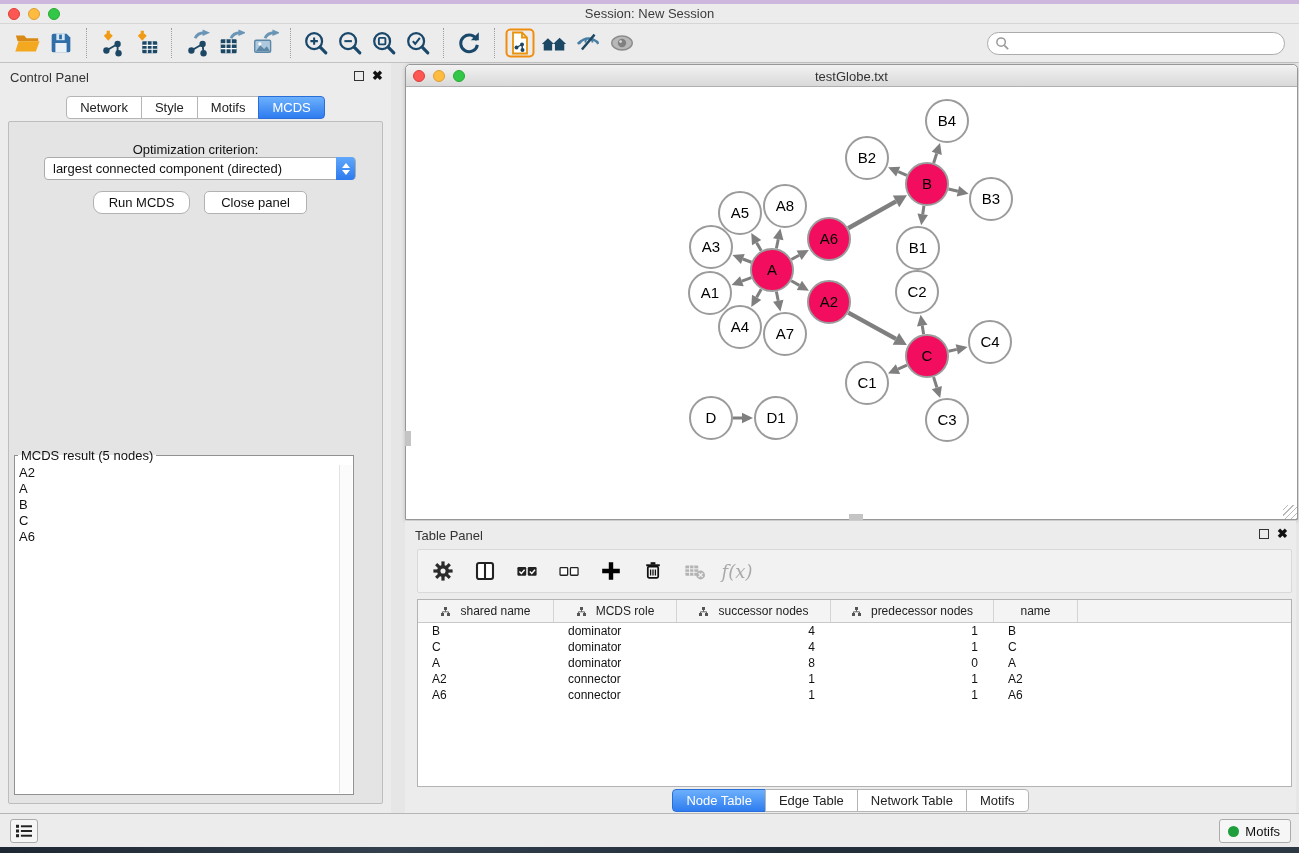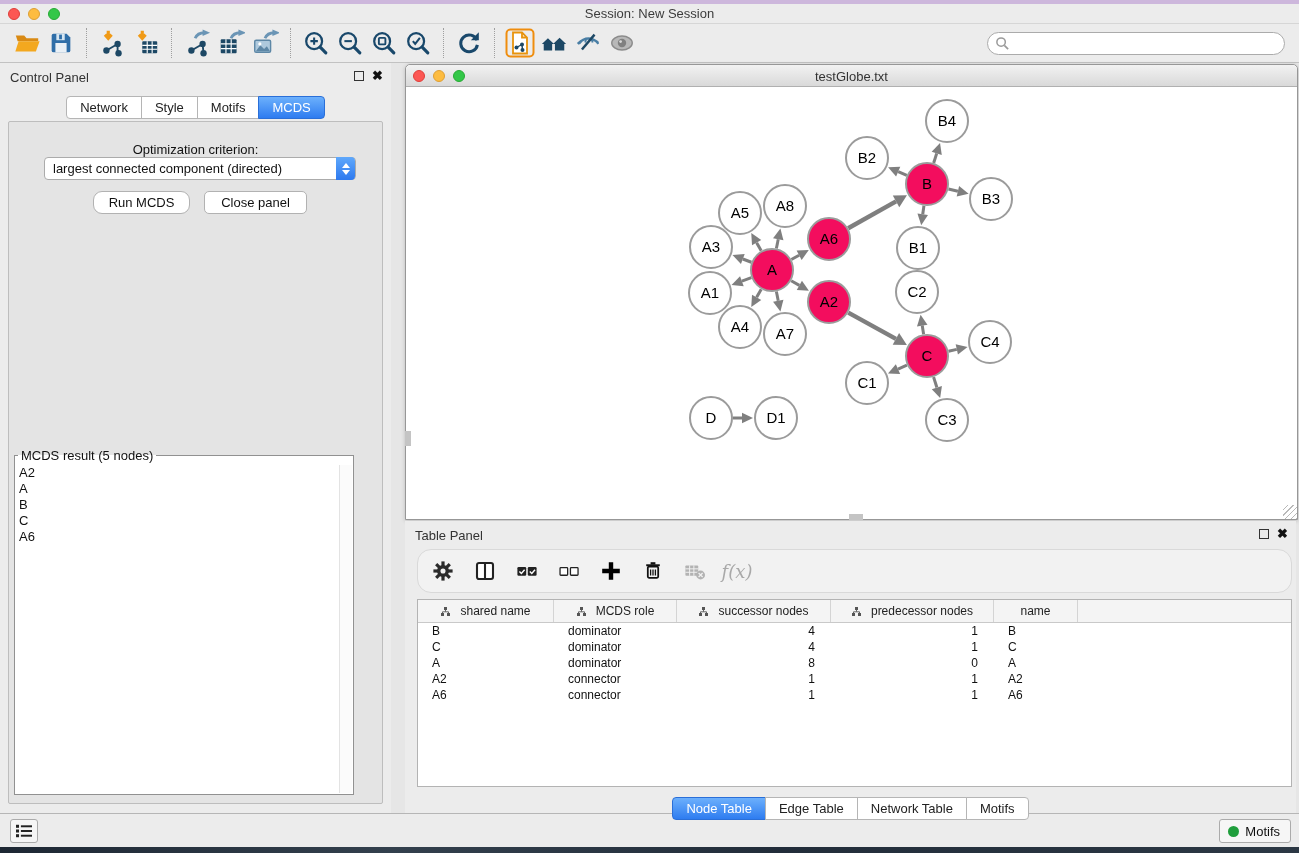--- a/index.html
+++ b/index.html
@@ -73,33 +73,33 @@
   .netwin .wtitle .wt-text { position:absolute; left:0; right:0; top:4px; text-align:center; font-size:13px; color:#333; }
   .netcontent { position:absolute; left:1px; right:1px; top:23px; bottom:1px; background:#fff; overflow:hidden; }
   .handle-left { position:absolute; left:-1px; top:366px; width:6px; height:15px; background:#c4c4c4; }
   .handle-bottom { position:absolute; left:443px; bottom:-1px; width:14px; height:6px; background:#c4c4c4; }
   .resize-grip { position:absolute; right:0; bottom:0; width:14px; height:14px;
     background:repeating-linear-gradient(135deg, transparent 0 3px, #b9b9b9 3px 4px); }
 
   
   .tpanel { position:absolute; left:405px; top:458px; width:891px; height:292px; background:#ececec; }
   .tp-toolbar { position:absolute; left:12px; right:4px; top:28px; height:44px; background:#f2f2f2;
-    border:1px solid #d9d9d9; border-radius:14px; display:flex; align-items:center; padding-left:10px; gap:12px; }
+    border:1px solid #d9d9d9; border-radius:2px; display:flex; align-items:center; padding-left:10px; gap:12px; }
   .tpbtn { width:30px; height:30px; display:flex; align-items:center; justify-content:center; }
   .fx { font-family:"DejaVu Serif", serif; font-style:italic; font-size:18px; color:#a9a9a9; }
   .tp-table { position:absolute; left:12px; right:4px; top:78px; height:188px; background:#fff; border:1px solid #b3b3b3; }
   .thead { display:flex; height:23px; background:#f4f4f4; border-bottom:1px solid #c9c9c9; }
   .th { display:flex; align-items:center; justify-content:center; gap:9px; font-size:12px; color:#222;
     border-right:1px solid #d4d4d4; }
   .tbody .tr { display:flex; height:16px; }
   .td { font-size:12px; line-height:16px; color:#111; white-space:nowrap; overflow:hidden; }
   .td.left { padding-left:14px; text-align:left; }
   .td.right { padding-right:16px; text-align:right; }
 
-  .tp-tabs { position:absolute; left:0; right:0; top:268px; display:flex; justify-content:center;margin-top:8px; }
+  .tp-tabs { position:absolute; left:0; right:0; top:268px; display:flex; justify-content:center; }
 
   
   .statusbar { position:absolute; left:0; top:813px; width:1299px; height:34px; background:#ececec; border-top:1px solid #b6b6b6; }
   .sb-left { position:absolute; left:10px; top:5px; width:28px; height:24px; background:#f6f6f6;
     border:1px solid #ababab; border-radius:3px; display:flex; align-items:center; justify-content:center; }
   .memory-btn { position:absolute; right:8px; top:5px; height:24px; padding:0 10px 0 8px; background:#f6f6f6;
     border:1px solid #ababab; border-radius:3px; display:flex; align-items:center; gap:6px; font-size:13px; color:#111; }
   .mem-dot { width:11px; height:11px; border-radius:50%; background:#1f9e3c; }
   .desktop-strip { position:absolute; left:0; top:847px; width:1299px; height:6px;
     background:linear-gradient(90deg,#1d2733,#33404d 30%,#222d3a 60%,#2c3844); }

